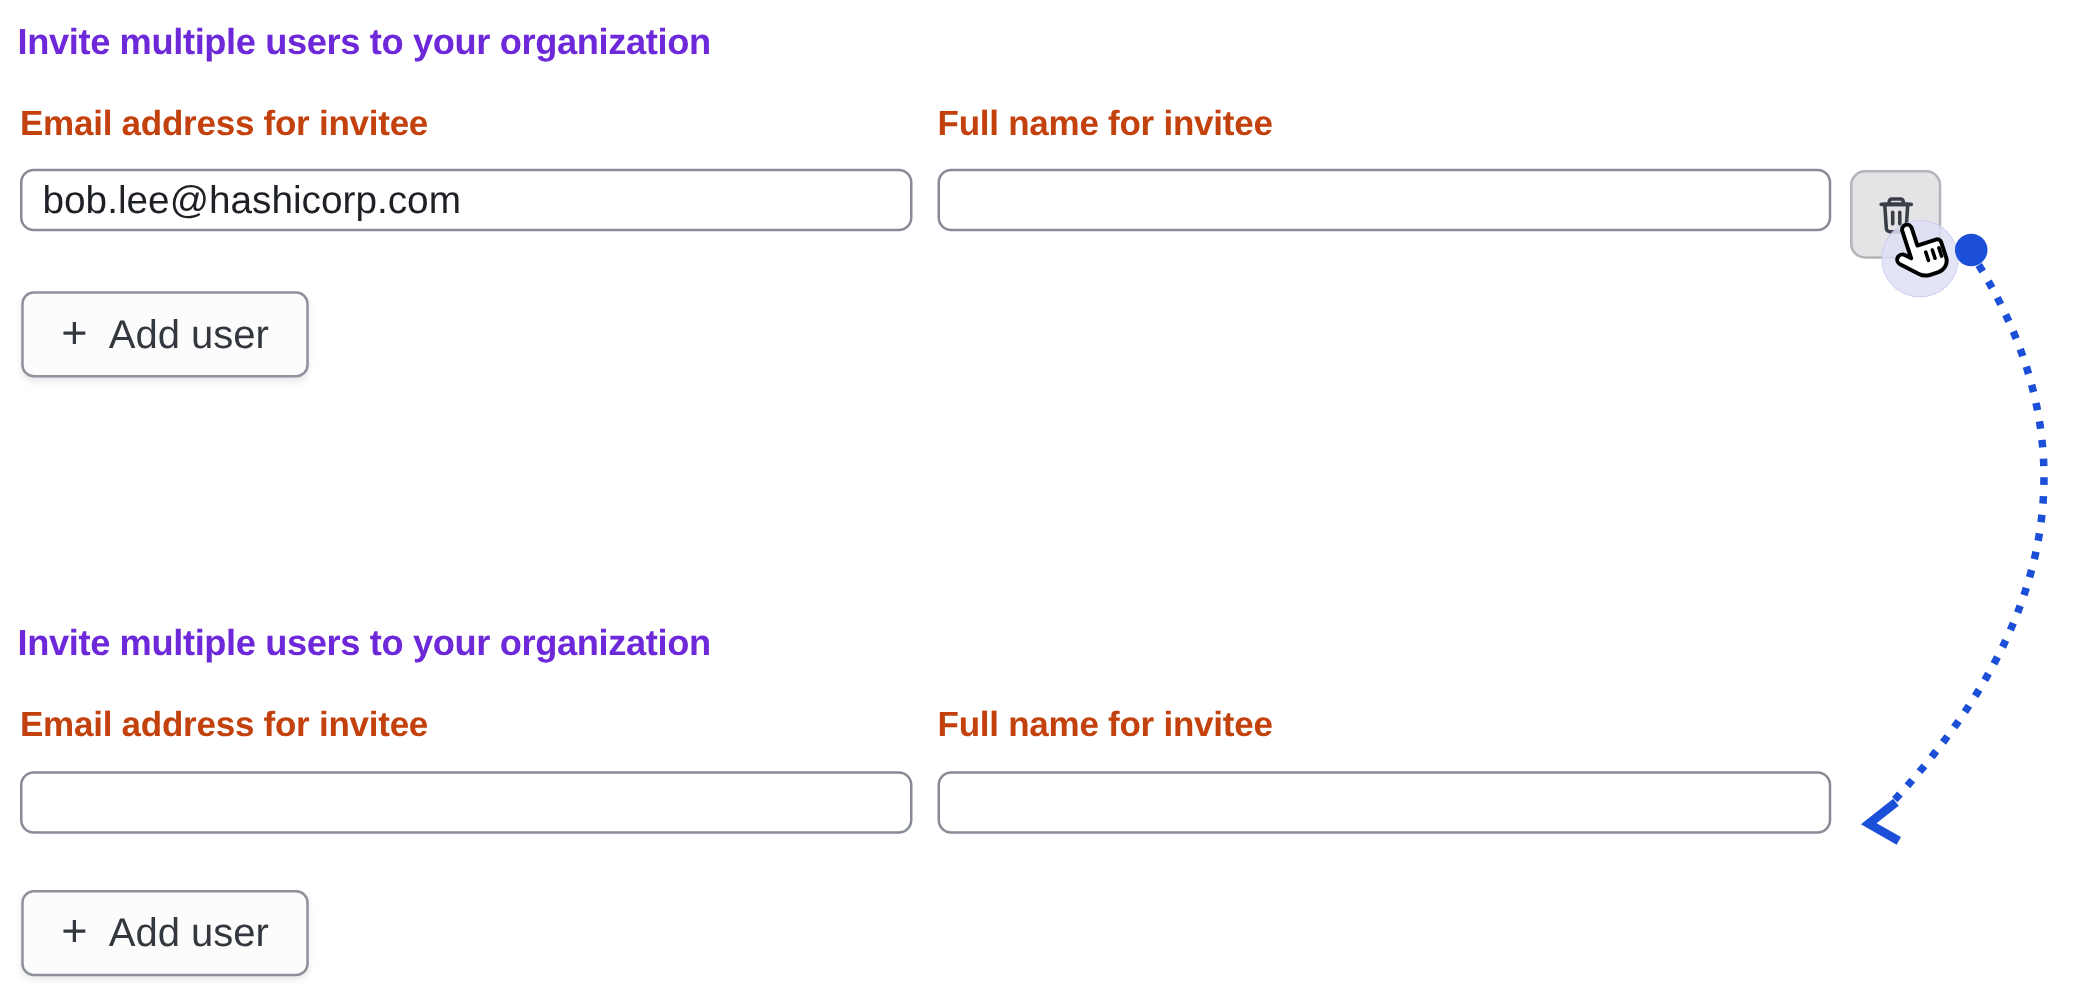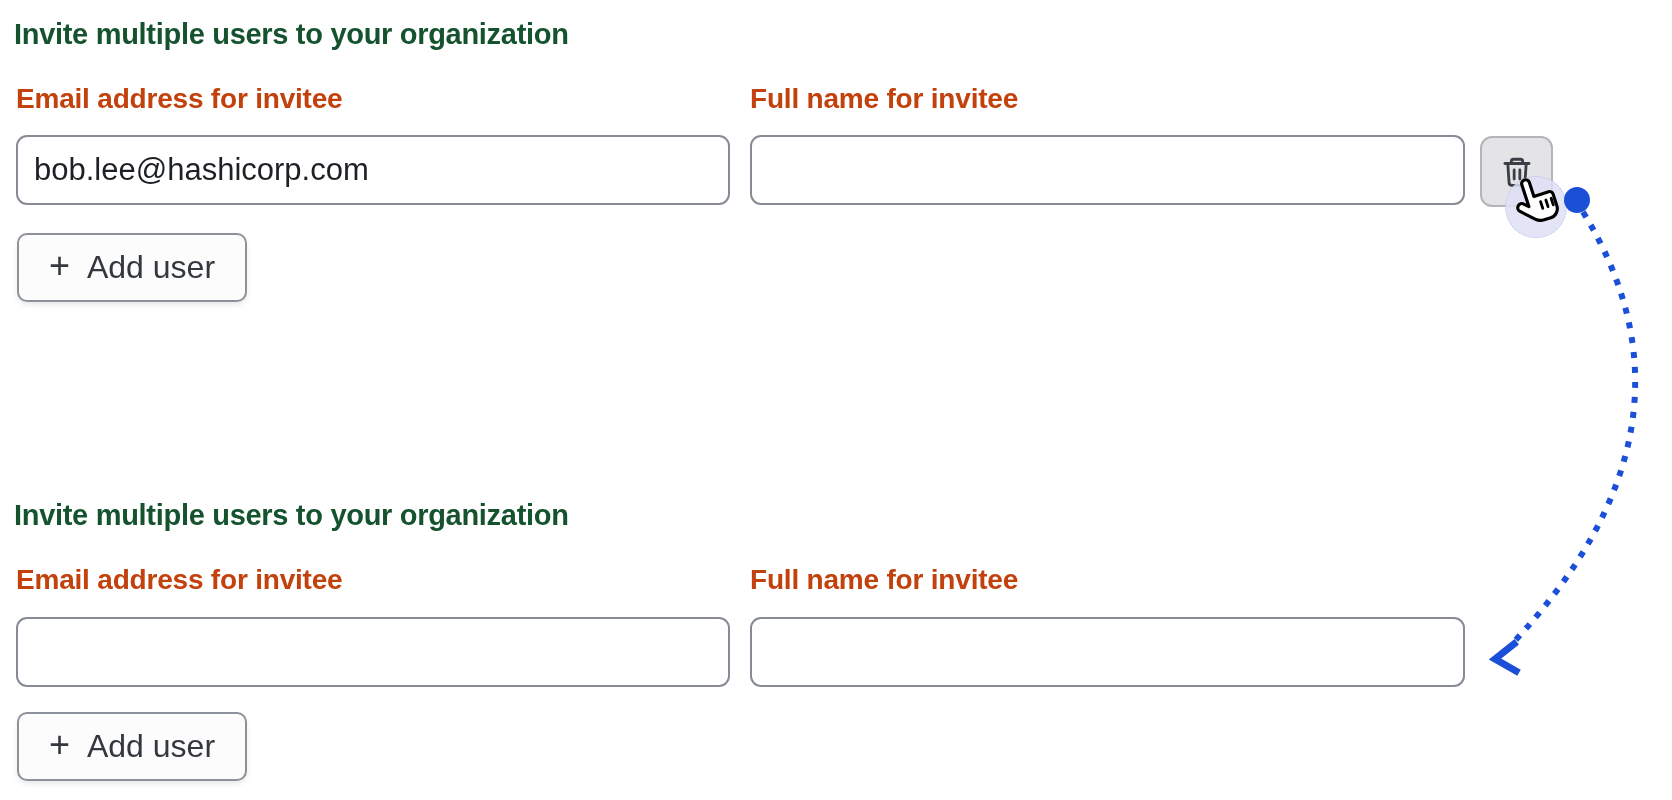--- a/index.html
+++ b/index.html
@@ -5,30 +5,30 @@
   html,body{margin:0;padding:0;}
   body{
     width:1672px;height:800px;
     background:#ffffff;
     position:relative;
     overflow:hidden;
     font-family:"Liberation Sans", sans-serif;
   }
   .abs{position:absolute;}
   .heading{
-    font-size:29px;font-weight:700;color:#14532d;
+    font-size:29px;font-weight:700;color:#6d28d9;
     letter-spacing:-0.3px;white-space:nowrap;line-height:30px;
   }
   .field-label{
     font-size:28px;font-weight:700;color:#c2410c;
     letter-spacing:-0.2px;white-space:nowrap;line-height:29px;
   }
   .text-input{
     box-sizing:border-box;
-    height:70px;
+    height:50px;
     background:#ffffff;
     border:2px solid #878b95;
     border-radius:11px;
     font-family:"Liberation Sans", sans-serif;
     font-size:31px;color:#1d2025;
     padding:0 18px 0 16px;
     outline:none;
   }
   .add-user-btn{
     box-sizing:border-box;

